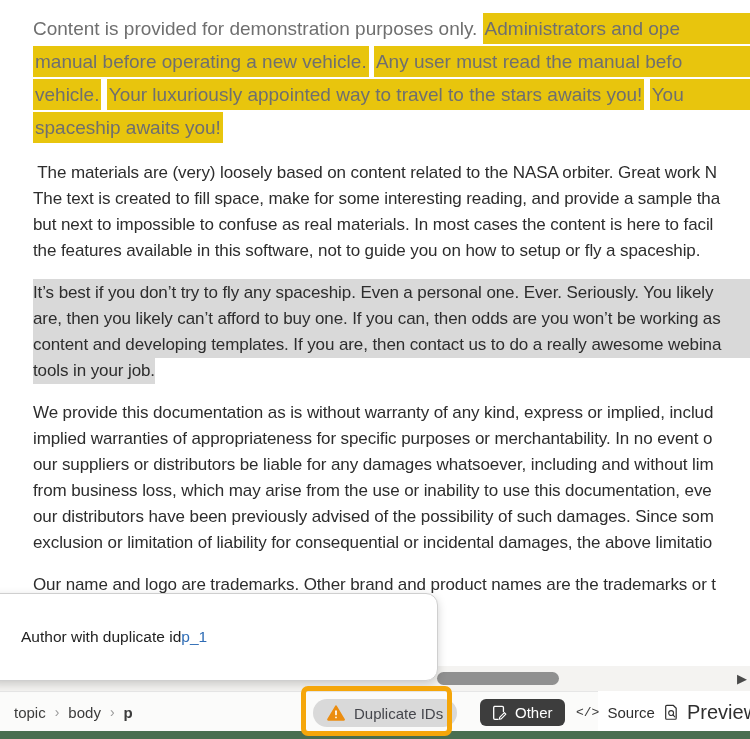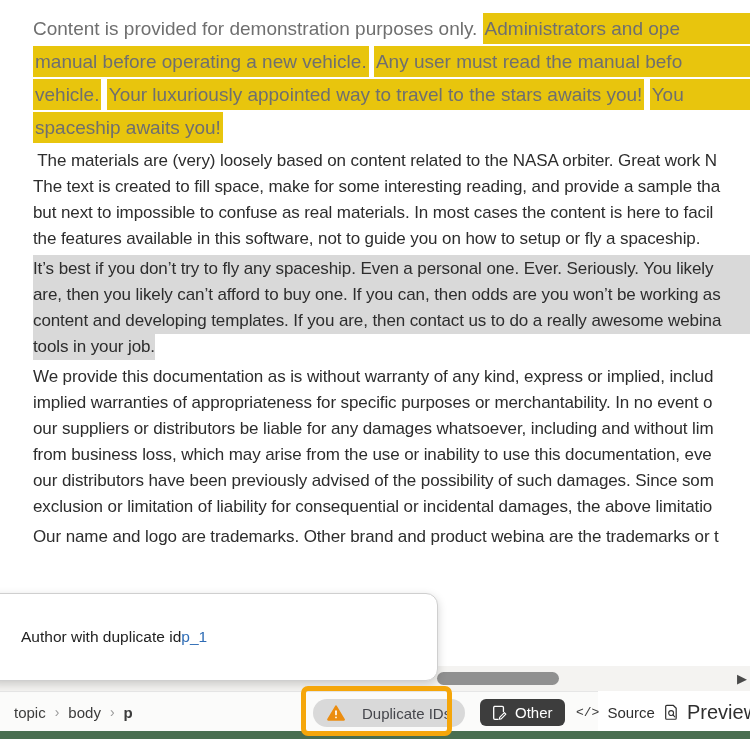--- a/index.html
+++ b/index.html
@@ -3,21 +3,21 @@
 <meta charset="utf-8">
 <style>
   html,body{margin:0;padding:0;background:#fff;}
   #canvas{position:relative;width:750px;height:739px;overflow:hidden;background:#fff;
           font-family:"Liberation Sans",sans-serif;}
 
   
   #doc{position:absolute;top:0;left:0;width:750px;height:666px;overflow:hidden;
        box-sizing:border-box;padding:12px 0 0 33px;cursor:text;}
   .para{white-space:pre;}
-  .para + .para{margin-top:4px;}
+  .para + .para{margin-top:16px;}
   .para.large{font-size:19px;line-height:33px;color:#6f6f6f;}
   .para.normal{font-size:17px;line-height:26px;color:#2d2d2d;letter-spacing:-0.1px;}
   .line{white-space:pre;}
   .seg{white-space:pre;}
   .seg.hl-yellow{background:var(--highlight-yellow);padding:5px 2px;color:#6f6f6f;}
   .seg.hl-gray{background:var(--selection-gray);padding:4px 0;}
   .seg.cut{padding-right:90px;}
 
   
   #popup{position:absolute;left:-14px;top:593px;width:452px;height:88px;z-index:30;
@@ -34,21 +34,21 @@
 
   
   #toolbar{position:absolute;left:0;top:691px;width:598px;height:40px;background:#fbfbfa;
            border-top:1px solid #e6e6e6;z-index:20;box-sizing:border-box;}
   #breadcrumb{position:absolute;left:14px;top:0;height:40px;display:flex;align-items:center;
               gap:9px;font-size:15px;color:#3c3c3c;}
   #breadcrumb .sep{color:#9a9a9a;font-size:14px;}
   #breadcrumb .last{font-weight:bold;}
 
   #dup-btn{position:absolute;left:313px;top:7px;height:28px;border-radius:14px;
-           background:#d9d9d9;border:none;display:flex;align-items:center;gap:17px;
+           background:#d9d9d9;border:none;display:flex;align-items:center;gap:9px;
            padding:0 14px;font-size:15px;color:#45464c;font-family:inherit;cursor:pointer;}
 
   #callout{position:absolute;left:301px;top:686px;width:151px;height:50px;z-index:40;
            border:5px solid var(--callout-orange);border-radius:7px;box-sizing:border-box;
            pointer-events:none;background:transparent;}
 
   #author-btn{position:absolute;left:480px;top:7px;height:27px;border-radius:6px;
               background:#3d3d3d;color:#fff;border:none;display:flex;align-items:center;gap:8px;
               padding:0 12px;font-size:15px;font-family:inherit;cursor:pointer;}
   #source-btn{position:absolute;left:570px;top:7px;height:27px;display:flex;align-items:center;gap:8px;
@@ -64,21 +64,21 @@
 </head>
 <body>
 
 <div id="canvas">
 
   <div id="doc">
       <div class="para large"><div class="line"><span class="seg">Content is provided for demonstration purposes only. </span><span class="seg hl-yellow cut">Administrators and ope</span></div><div class="line"><span class="seg hl-yellow">manual before operating a new vehicle.</span><span class="seg"> </span><span class="seg hl-yellow cut">Any user must read the manual befo</span></div><div class="line"><span class="seg hl-yellow">vehicle.</span><span class="seg"> </span><span class="seg hl-yellow">Your luxuriously appointed way to travel to the stars awaits you!</span><span class="seg"> </span><span class="seg hl-yellow cut">You</span></div><div class="line"><span class="seg hl-yellow">spaceship awaits you!</span></div></div>
       <div class="para normal"><div class="line"><span class="seg"> The materials are (very) loosely based on content related to the NASA orbiter. Great work N</span></div><div class="line"><span class="seg">The text is created to fill space, make for some interesting reading, and provide a sample tha</span></div><div class="line"><span class="seg">but next to impossible to confuse as real materials. In most cases the content is here to facil</span></div><div class="line"><span class="seg">the features available in this software, not to guide you on how to setup or fly a spaceship.</span></div></div>
       <div class="para normal"><div class="line"><span class="seg hl-gray cut">It’s best if you don’t try to fly any spaceship. Even a personal one. Ever. Seriously. You likely</span></div><div class="line"><span class="seg hl-gray cut">are, then you likely can’t afford to buy one. If you can, then odds are you won’t be working as</span></div><div class="line"><span class="seg hl-gray cut">content and developing templates. If you are, then contact us to do a really awesome webina</span></div><div class="line"><span class="seg hl-gray">tools in your job.</span></div></div>
       <div class="para normal"><div class="line"><span class="seg">We provide this documentation as is without warranty of any kind, express or implied, includ</span></div><div class="line"><span class="seg">implied warranties of appropriateness for specific purposes or merchantability. In no event o</span></div><div class="line"><span class="seg">our suppliers or distributors be liable for any damages whatsoever, including and without lim</span></div><div class="line"><span class="seg">from business loss, which may arise from the use or inability to use this documentation, eve</span></div><div class="line"><span class="seg">our distributors have been previously advised of the possibility of such damages. Since som</span></div><div class="line"><span class="seg">exclusion or limitation of liability for consequential or incidental damages, the above limitatio</span></div></div>
-      <div class="para normal"><div class="line"><span class="seg">Our name and logo are trademarks. Other brand and product webina are the trademarks or t</span></div></div>
+      <div class="para normal"><div class="line"><span class="seg">Our name and logo are trademarks. Other brand and product names are the trademarks or t</span></div></div>
     </div>
 
   <div id="popup">
     <span>Author with duplicate id </span>
       <span class="link">p_1</span>
   </div>
 
   <div id="hscroll">
     <div id="hthumb"></div>
     <div id="harrow">▶</div>

